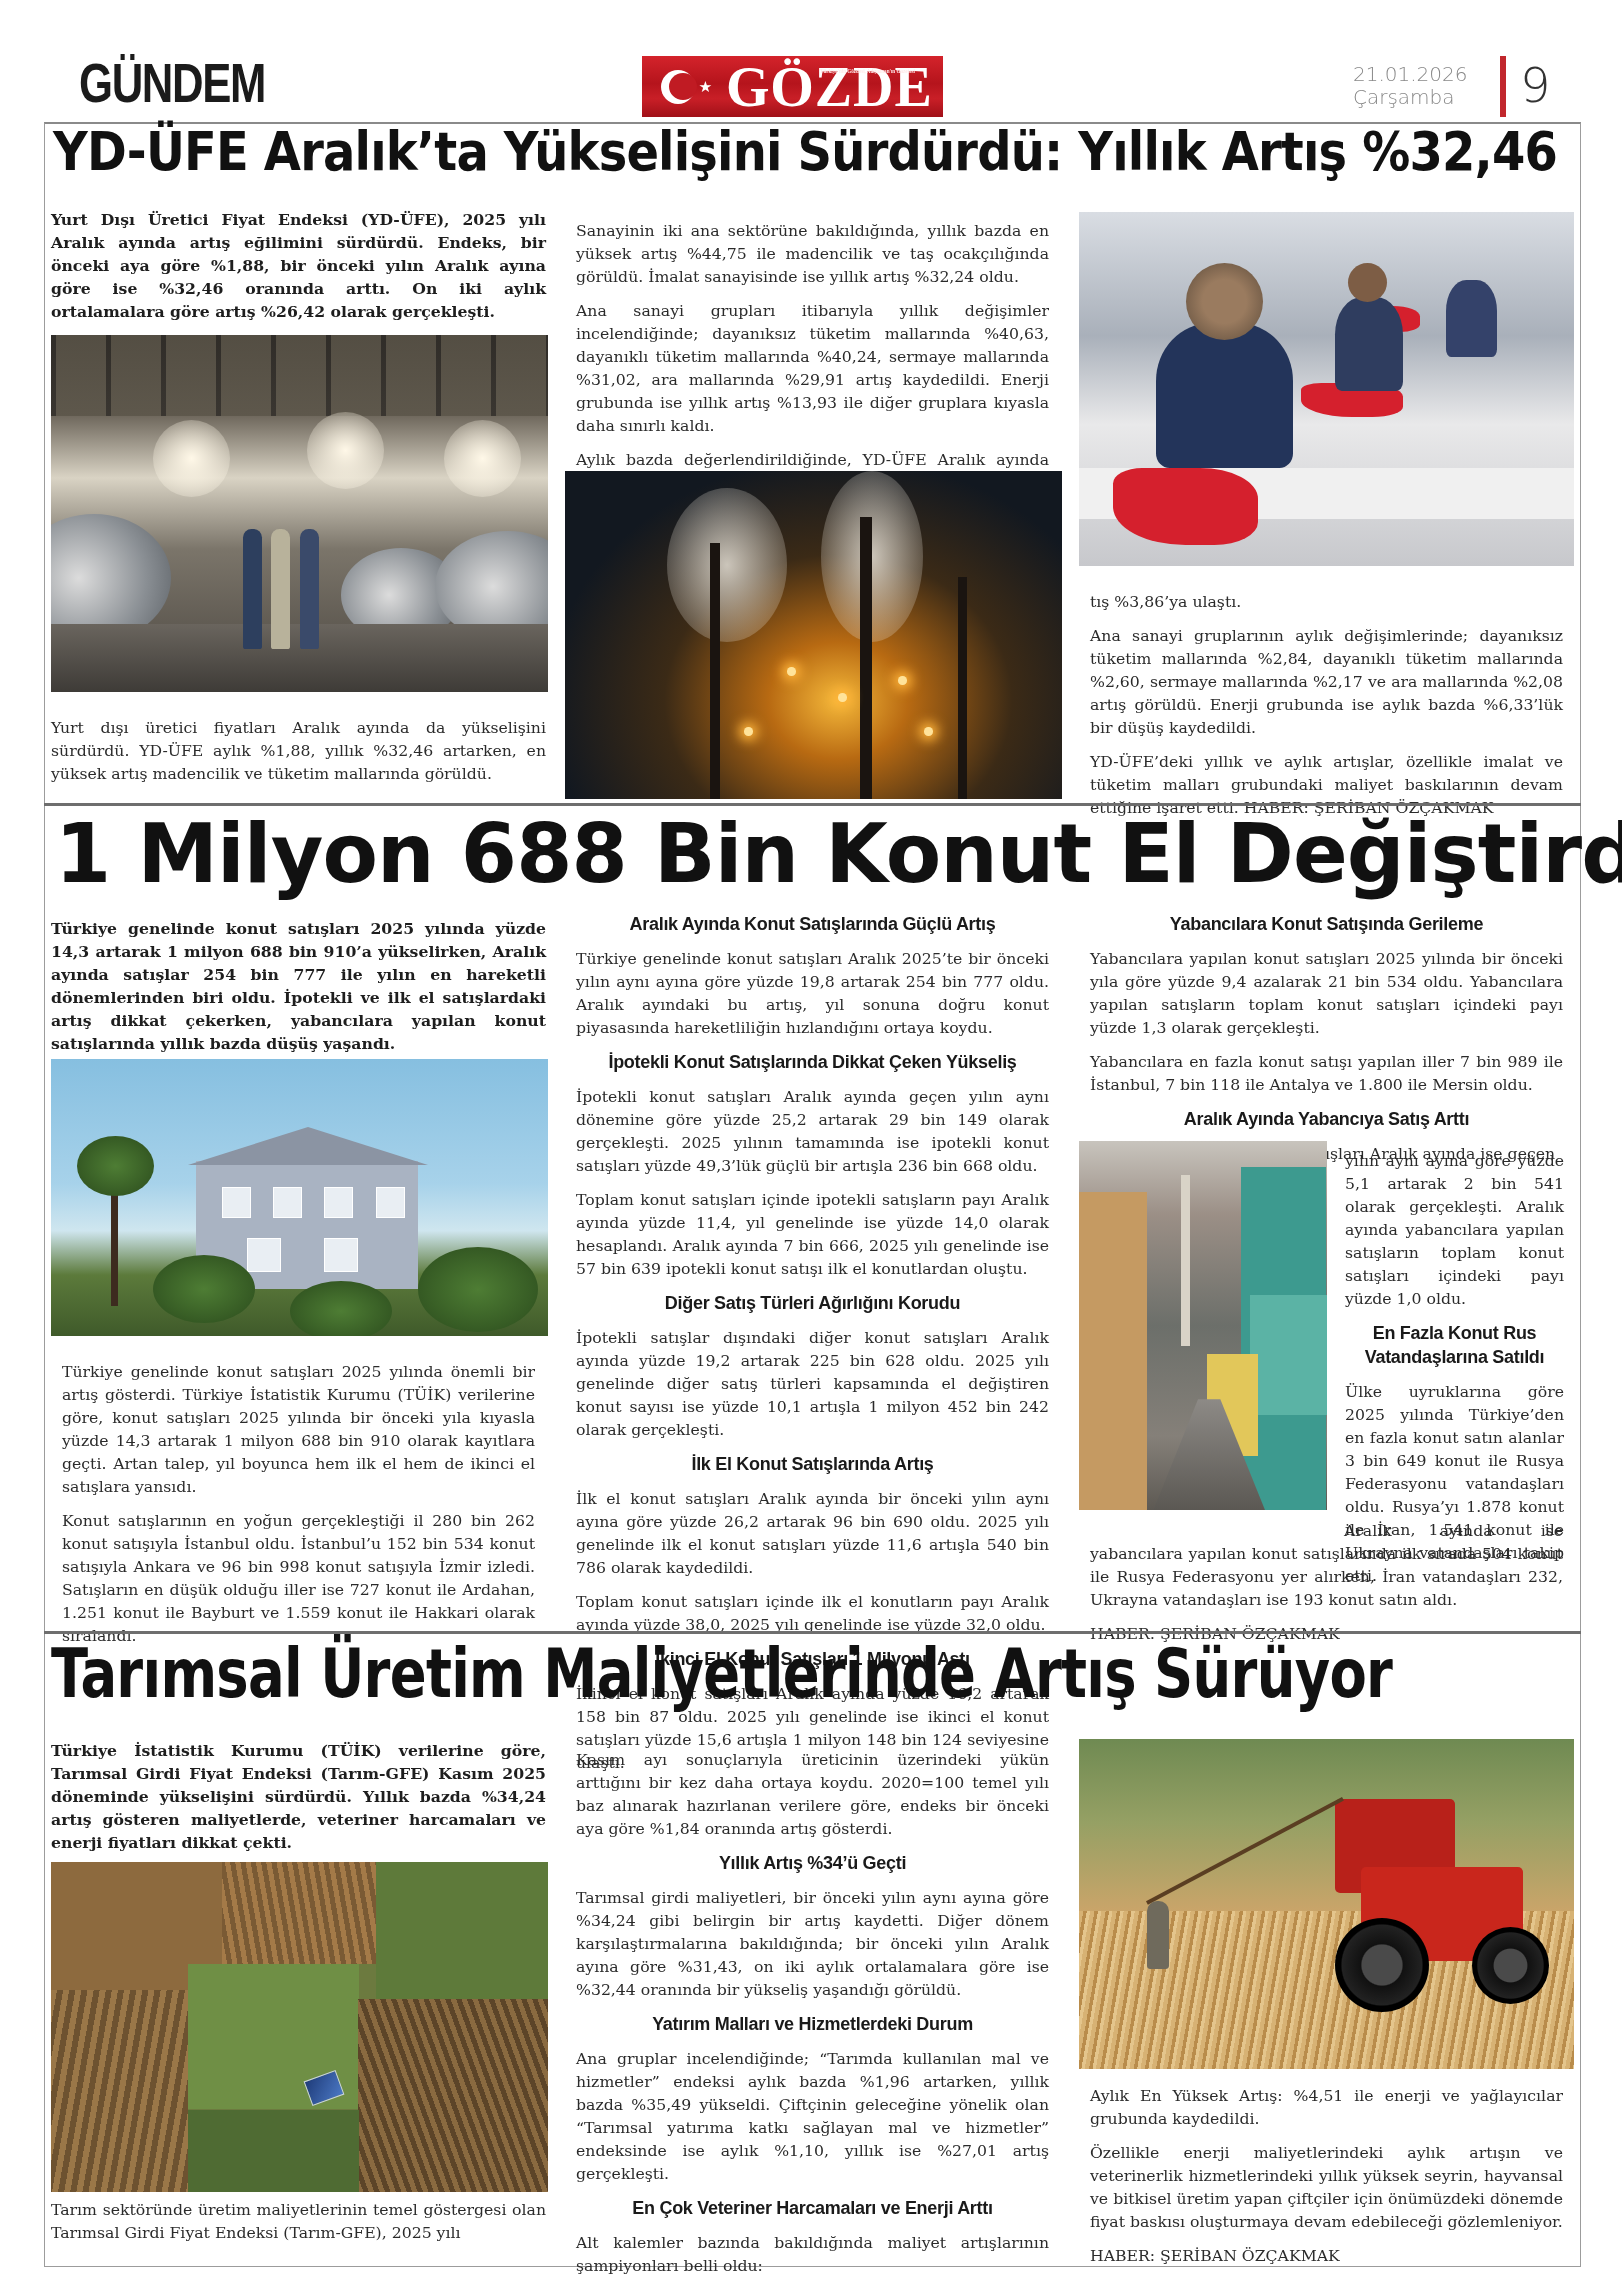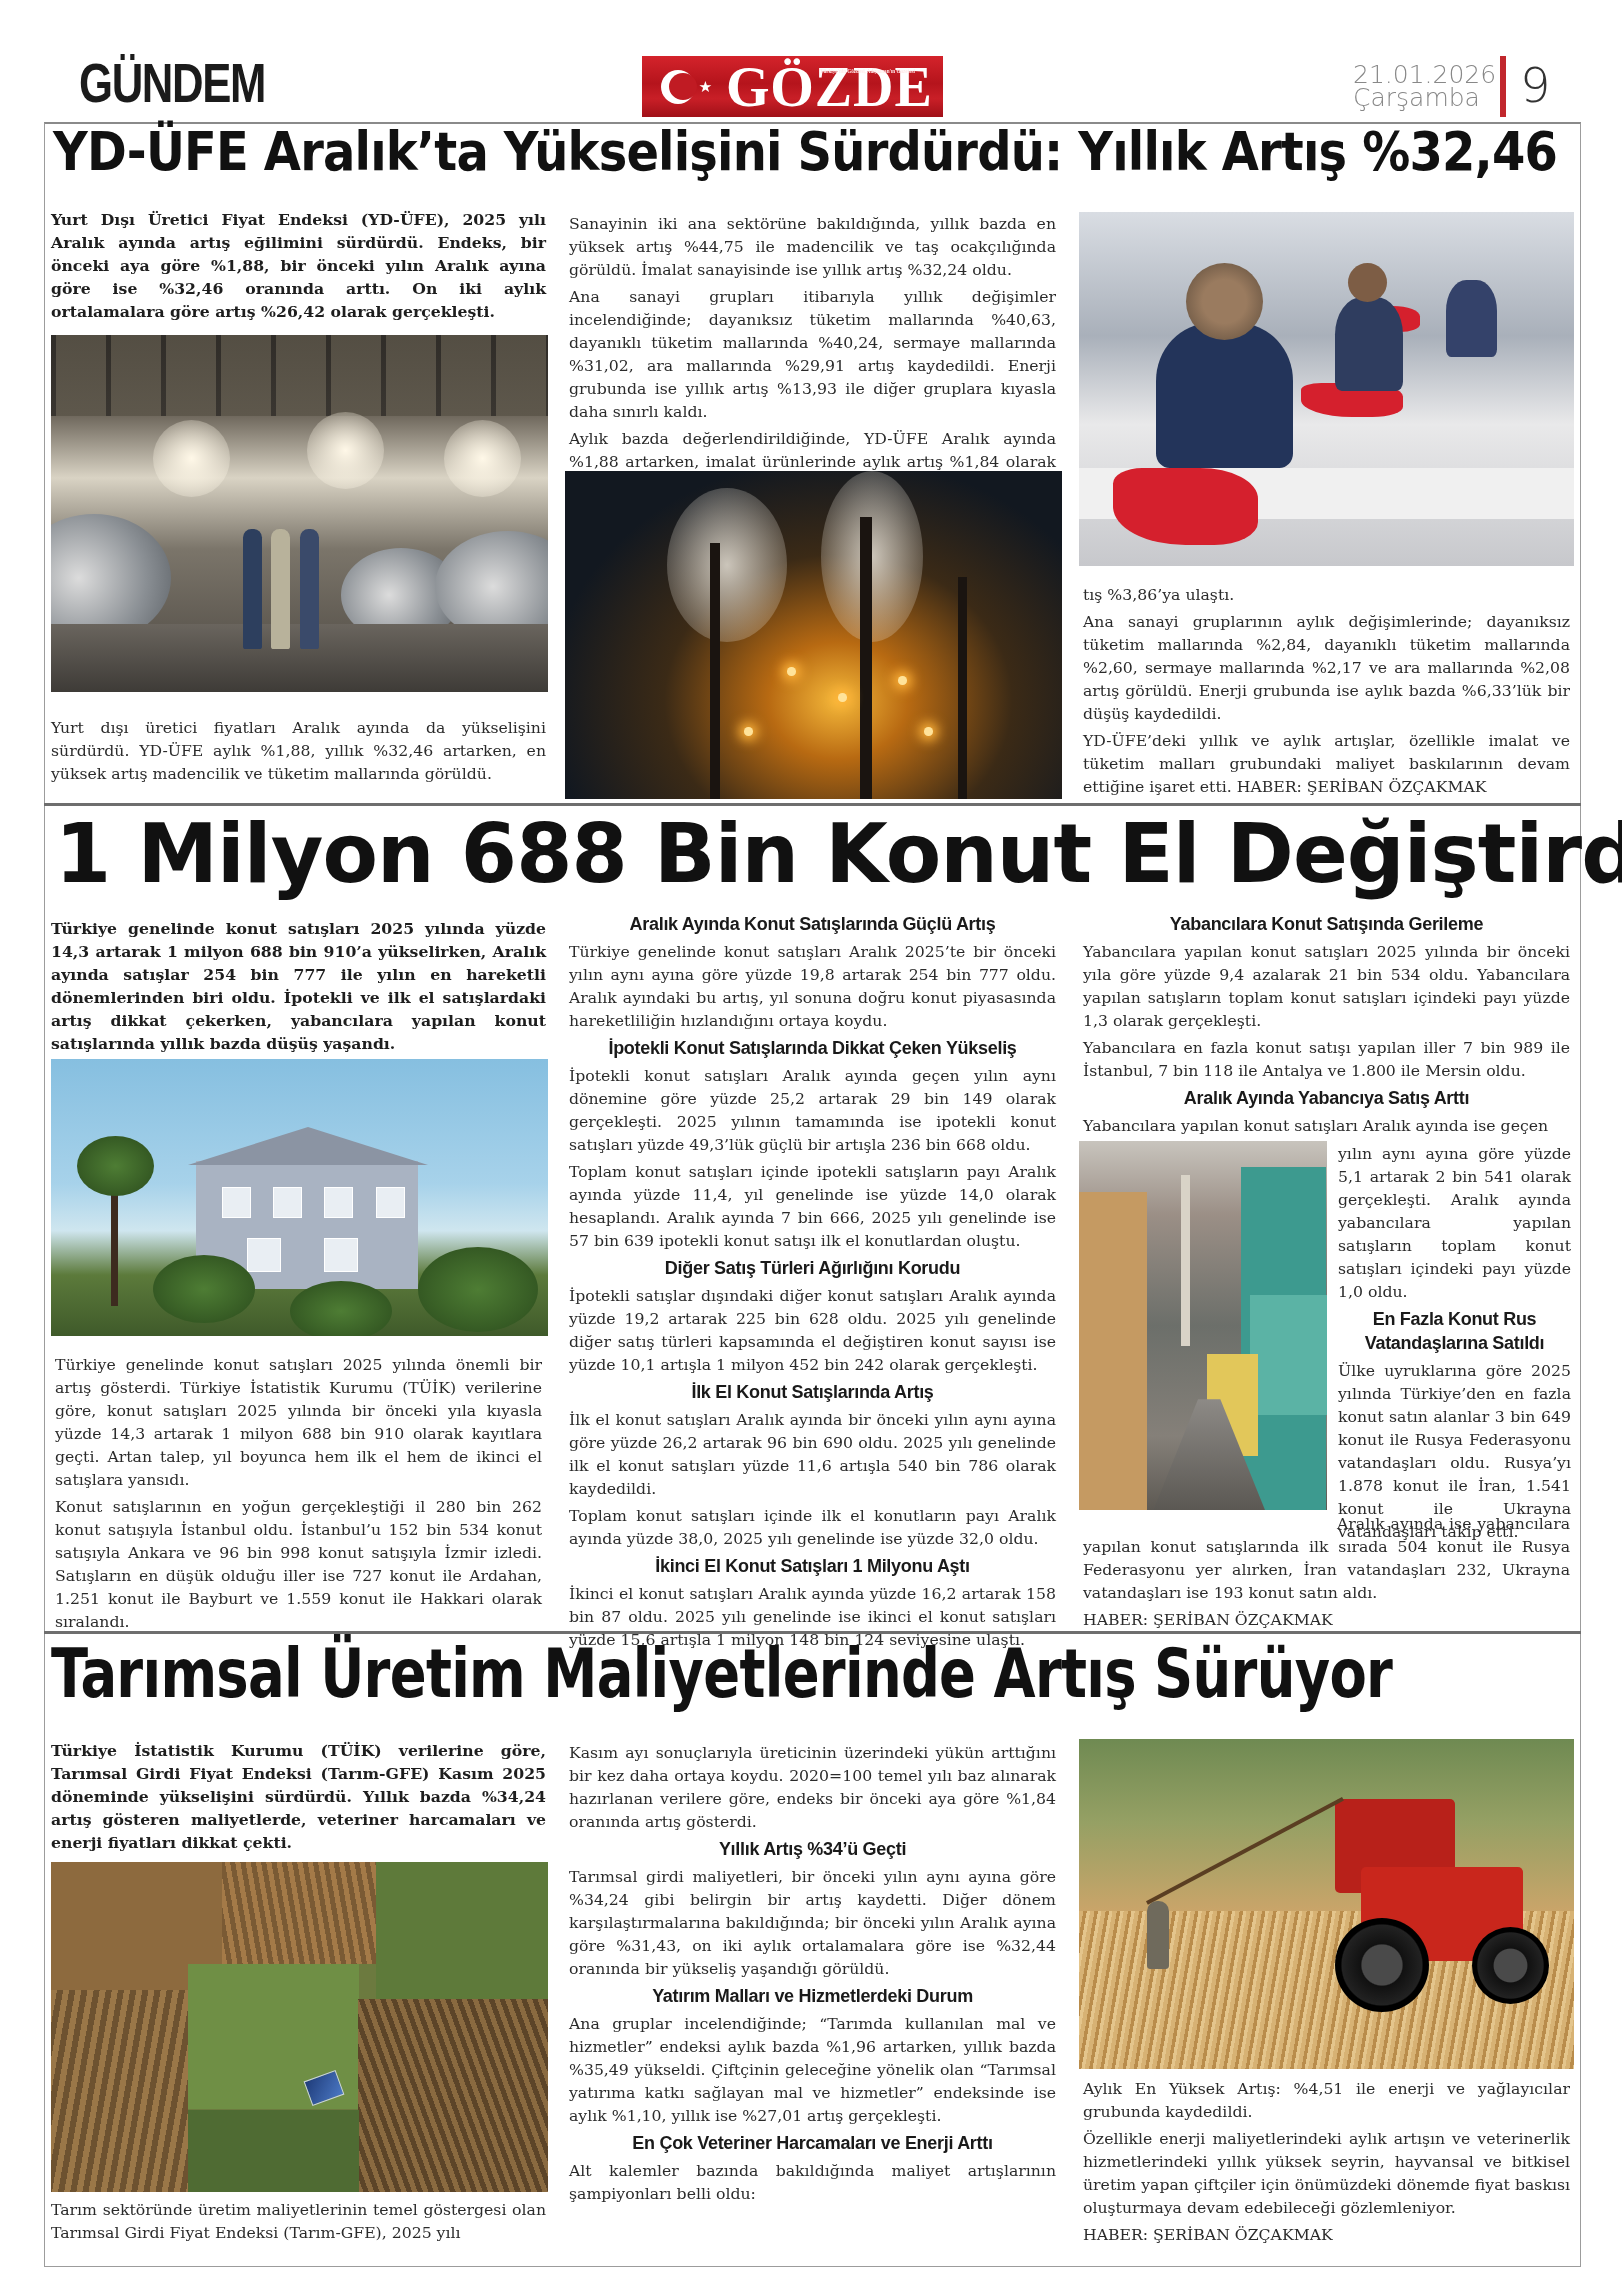--- a/index.html
+++ b/index.html
@@ -8,32 +8,32 @@
 
   
   .masthead { position: absolute; left: 0; top: 0; width: 1344px; height: 124px; }
   .section-label { position: absolute; left: 79px; top: 55px; font-family: "Liberation Sans", sans-serif; font-weight: 700; font-size: 56px; letter-spacing: -1.7px; color: #1b1b1b; transform: scaleX(0.78); transform-origin: left top; line-height: 1; }
   .logo { position: absolute; left: 642px; top: 56px; width: 301px; height: 61px; background: linear-gradient(180deg,#d4232b 0%, #b5141c 45%, #c91f27 70%, #a01018 100%); display: flex; align-items: center; }
   .logo-crescent { position: relative; width: 34px; height: 34px; margin-left: 19px; border-radius: 50%; background: #fff; }
   .logo-crescent::after { content: ""; position: absolute; left: 7.7px; top: 3.4px; width: 28px; height: 27px; border-radius: 50%; background: #c01b23; }
   .logo-star { color: #fff; font-size: 15.4px; margin-left: 3.4px; font-family: "DejaVu Sans", sans-serif; }
   .logo-name { color: #fff; font-family: "Liberation Serif", serif; font-weight: 700; font-size: 56px; margin-left: 13.7px; letter-spacing: 0.9px; line-height: 1; }
   .logo-tagline { position: absolute; left: 178px; top: 12px; color: #ffe9e9; font-size: 5.1px; font-family: "Liberation Serif", serif; font-weight: 700; }
-  .dateblock { position: absolute; left: 1353px; top: 63px; font-family: "DejaVu Sans", sans-serif; font-weight: 300; color: #888; font-size: 25px; line-height: 23px; }
+  .dateblock { position: absolute; left: 1353px; top: 63px; font-family: "DejaVu Sans", sans-serif; font-weight: 300; color: #888; font-size: 20px; line-height: 23px; }
   .page-bar { position: absolute; left: 1500px; top: 56px; width: 6px; height: 61px; background: #c1272d; }
   .page-num { position: absolute; left: 1520px; top: 61px; font-family: "DejaVu Sans", sans-serif; font-weight: 200; font-size: 48px; color: #333; line-height: 1; }
 
   
   .frame { position: absolute; left: 44px; top: 122px; width: 1537px; height: 2145px; border: 1.7px solid #9c9c9c; border-top: 2.6px solid #8a8a8a; }
   .divider { position: absolute; left: 44px; width: 1537px; height: 2.6px; background: #6e6e6e; }
 
   .headline { position: absolute; font-family: "DejaVu Sans", sans-serif; font-weight: 700; color: #111; white-space: nowrap; transform-origin: left top; line-height: 1; }
 
   .col { position: absolute; font-size: 15.7px; line-height: 23px; text-align: justify; hyphens: auto; color: #2b2b2b; }
-  .col p { margin: 4px; }
+  .col p { margin: 11px; }
   .lead { font-weight: 700; color: #1e1e1e; }
   .sub { font-family: "Liberation Sans", sans-serif; font-weight: 700; text-align: center; font-size: 18px; line-height: 24px; color: #1a1a1a; letter-spacing: -0.3px; }
   .caption { position: absolute; font-size: 15.7px; line-height: 23px; text-align: justify; color: #2b2b2b; }
 
   .photo { position: absolute; overflow: hidden; }
 
   
   .ph-factory { background: linear-gradient(180deg,#3a3630 0%, #6b6459 22%, #d9d3c4 40%, #7b756a 60%, #4a453f 100%); }
   .ph-factory .roof { position:absolute; left:0; top:0; width:100%; height:81px; background: repeating-linear-gradient(90deg, #2d2a26 0 5.1px, #5a5448 5.1px 55px); opacity:.8; }
   .ph-factory .light { position:absolute; top:85px; width:77px; height:77px; border-radius:50%; background: radial-gradient(#fff8e8, rgba(255,248,232,0)); }

